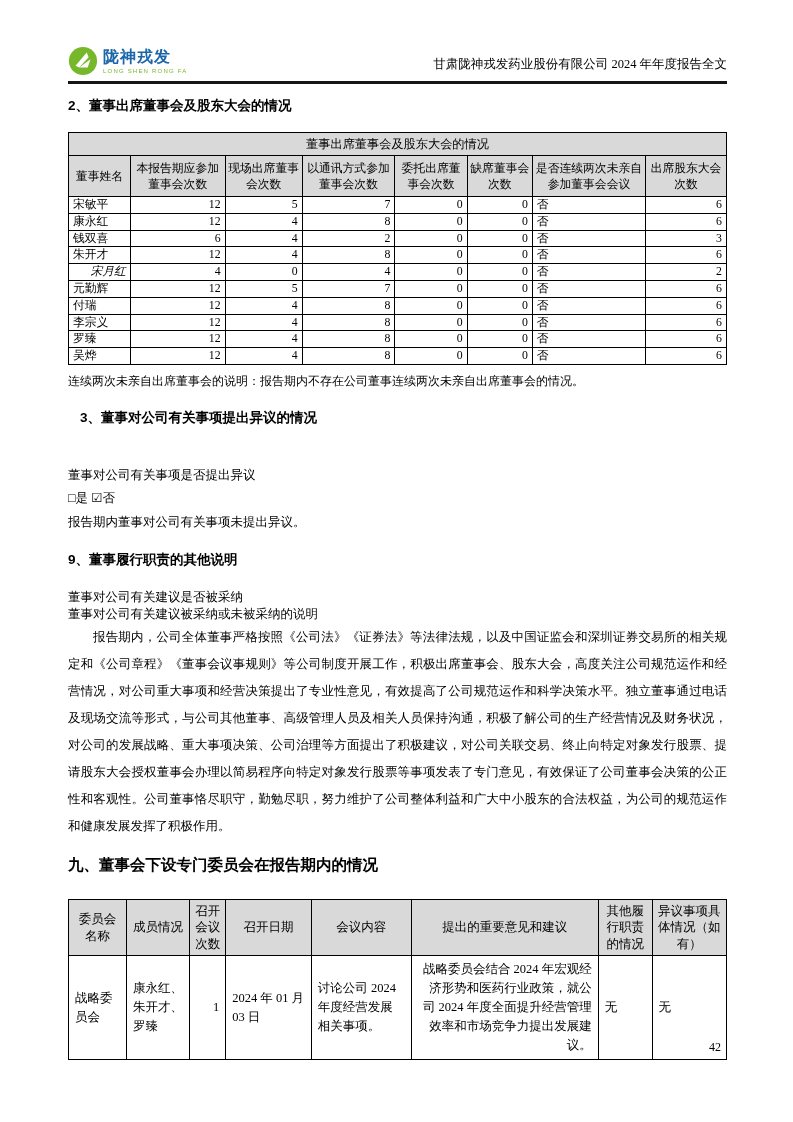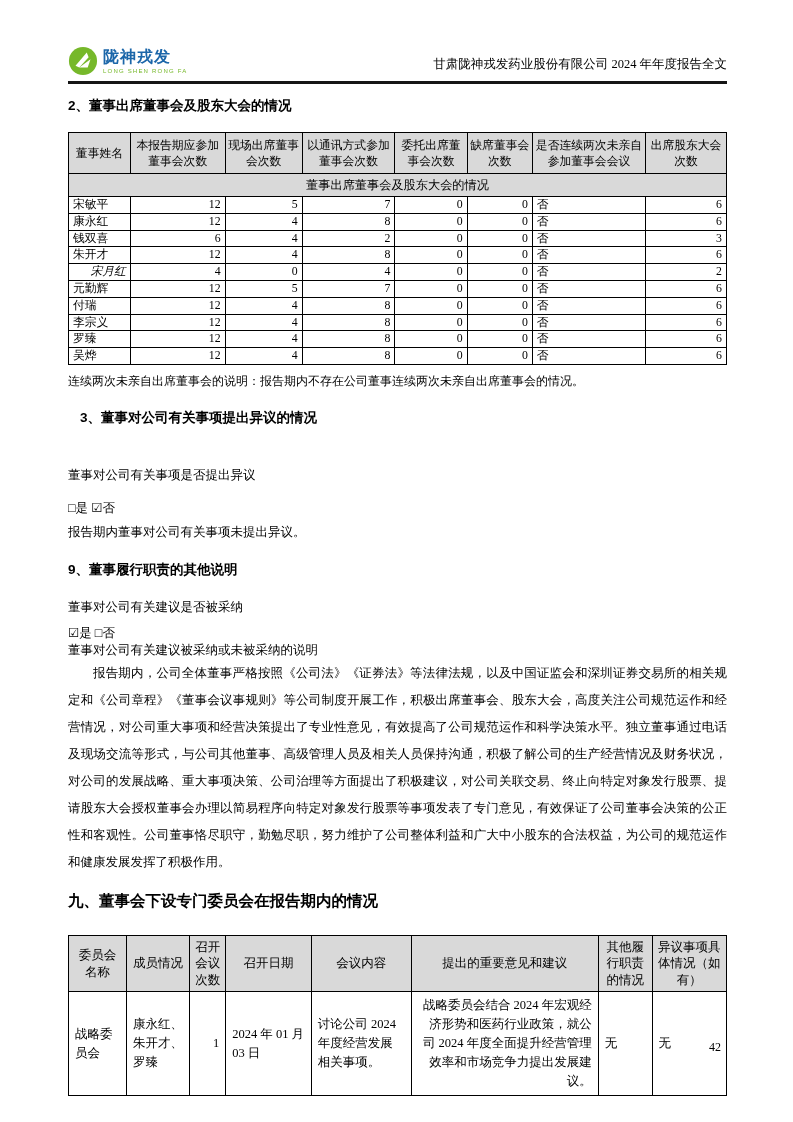--- a/index.html
+++ b/index.html
@@ -40,21 +40,21 @@
   h1.sec {
     font-family: "Liberation Sans", sans-serif;
     font-size: 15.5px; font-weight: bold; line-height: 20px;
   }
   .bodyline { font-size: 12.5px; line-height: 17px; }
   #heading-2 { margin-top: 13px; }
   #attendance-table { margin-top: 17px; }
   #attendance-note { margin-top: 8px; font-size: 12px; line-height: 16px; }
   #heading-3 { margin-top: 20px; margin-left: 12px; }
   #s3-question { margin-top: 40px; }
-  #s3-checkboxes { margin-top: 16px; }
+  #s3-checkboxes { margin-top: 6px; }
   #s3-statement { margin-top: 7px; }
   #heading-4 { margin-top: 20px; }
   #s4-question { margin-top: 20px; }
   #s4-checkboxes { margin-top: 9px; }
   #s4-subheading { }
   #s4-paragraph {
     margin-top: 1px; font-size: 12.5px; line-height: 27px;
     text-align: justify; text-indent: 2em;
   }
   #heading-9 { margin-top: 15px; }
@@ -104,32 +104,32 @@
         <col style="width: 14.4%;">
         <col style="width: 11.7%;">
         <col style="width: 14.1%;">
         <col style="width: 11%;">
         <col style="width: 9.9%;">
         <col style="width: 17.2%;">
         <col style="width: 12.3%;">
       </colgroup>
       <thead>
         <tr>
+          <th colspan="8" class="tbl-title">董事出席董事会及股东大会的情况</th>
+        </tr>
+        <tr>
           <th>董事姓名</th>
           <th>本报告期应参加董事会次数</th>
           <th>现场出席董事会次数</th>
           <th>以通讯方式参加董事会次数</th>
           <th>委托出席董事会次数</th>
           <th>缺席董事会次数</th>
           <th>是否连续两次未亲自参加董事会会议</th>
           <th>出席股东大会次数</th>
         </tr>
-        <tr>
-          <th colspan="8" class="tbl-title">董事出席董事会及股东大会的情况</th>
-        </tr>
       </thead>
       <tbody>
         <tr>
           <td style="text-align: left;">宋敏平</td>
           <td style="text-align: right;">12</td>
           <td style="text-align: right;">5</td>
           <td style="text-align: right;">7</td>
           <td style="text-align: right;">0</td>
           <td style="text-align: right;">0</td>
           <td style="text-align: left;">否</td>
@@ -230,21 +230,20 @@
 
   <p id="attendance-note">连续两次未亲自出席董事会的说明：报告期内不存在公司董事连续两次未亲自出席董事会的情况。</p>
 
   <h2 class="sec" id="heading-3">3、董事对公司有关事项提出异议的情况</h2>
   <p class="bodyline" id="s3-question">董事对公司有关事项是否提出异议</p>
   <p class="bodyline" id="s3-checkboxes">□是 ☑否</p>
   <p class="bodyline" id="s3-statement">报告期内董事对公司有关事项未提出异议。</p>
 
   <h2 class="sec" id="heading-4">9、董事履行职责的其他说明</h2>
   <p class="bodyline" id="s4-question">董事对公司有关建议是否被采纳</p>
-  <p class="bodyline" id="s4-checkboxes">☑是 □否</p>
   <p class="bodyline" id="s4-subheading">董事对公司有关建议被采纳或未被采纳的说明</p>
   <p id="s4-paragraph">报告期内，公司全体董事严格按照《公司法》《证券法》等法律法规，以及中国证监会和深圳证券交易所的相关规定和《公司章程》《董事会议事规则》等公司制度开展工作，积极出席董事会、股东大会，高度关注公司规范运作和经营情况，对公司重大事项和经营决策提出了专业性意见，有效提高了公司规范运作和科学决策水平。独立董事通过电话及现场交流等形式，与公司其他董事、高级管理人员及相关人员保持沟通，积极了解公司的生产经营情况及财务状况，对公司的发展战略、重大事项决策、公司治理等方面提出了积极建议，对公司关联交易、终止向特定对象发行股票、提请股东大会授权董事会办理以简易程序向特定对象发行股票等事项发表了专门意见，有效保证了公司董事会决策的公正性和客观性。公司董事恪尽职守，勤勉尽职，努力维护了公司整体利益和广大中小股东的合法权益，为公司的规范运作和健康发展发挥了积极作用。</p>
 
   <h1 class="sec" id="heading-9">九、董事会下设专门委员会在报告期内的情况</h1>
 
   <table id="committee-table">
       <colgroup>
         <col style="width: 8.8%;">
         <col style="width: 9.6%;">
         <col style="width: 5.5%;">

